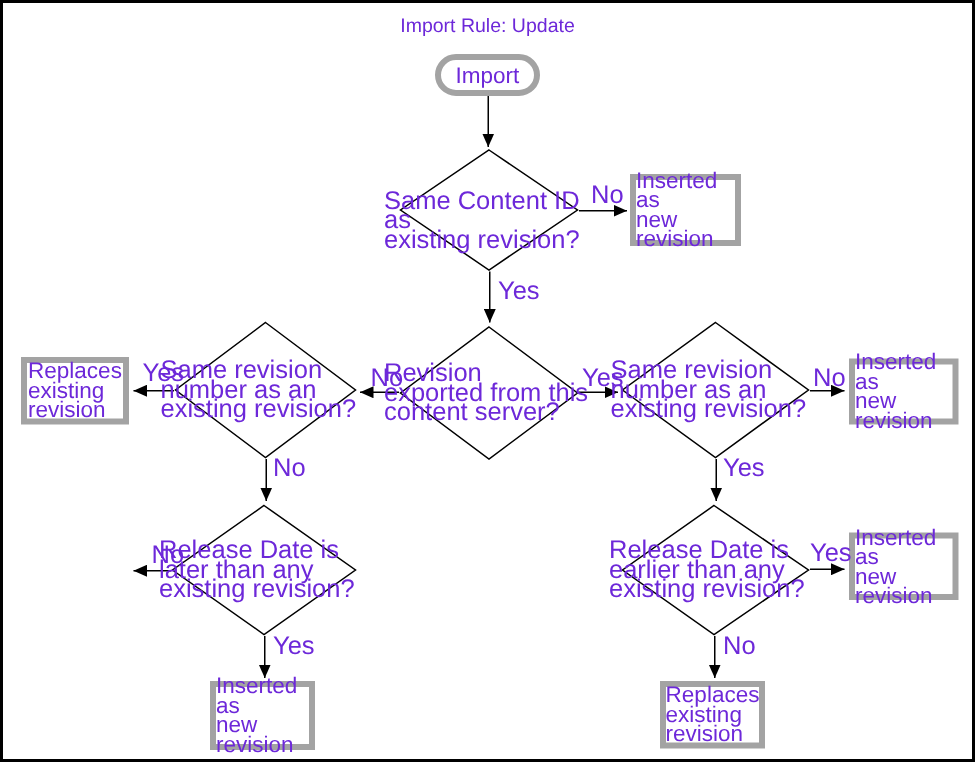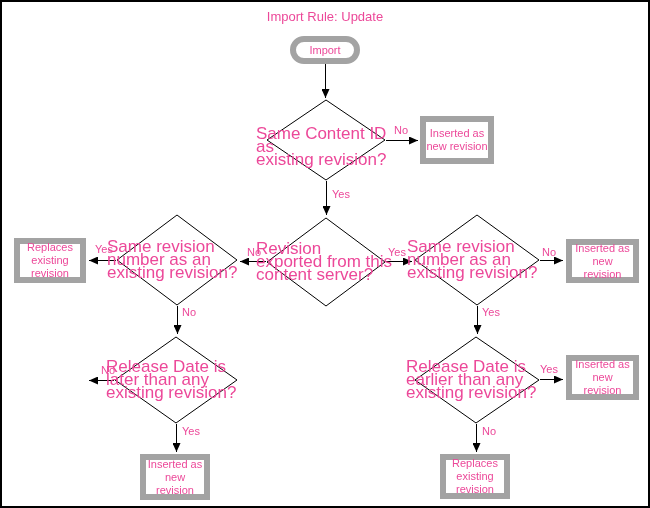--- a/index.html
+++ b/index.html
@@ -3,41 +3,41 @@
 <meta charset="utf-8">
 <style>
   html, body { margin:0; padding:0; background:#fff; }
   .stage {
     position:relative;
     width:650px; height:508px;
     box-sizing:border-box;
     background:#ffffff;
     border:2px solid #000000;
     font-family:"Liberation Sans", sans-serif;
-    color:#ec4899;
+    color:#6d28d9;
     overflow:hidden;
   }
   .title {
     position:absolute; top:7px; left:0; width:100%;
     text-align:center; font-size:13px;
   }
   svg.connectors { position:absolute; top:0; left:0; width:650px; height:508px; }
   .node-text {
     position:absolute; text-align:left;
     white-space:pre-line; font-size:17px; line-height:13px;
   }
   .process {
     position:absolute; box-sizing:border-box;
-    border:6px solid #a3a3a3; background:#fff;
+    border:4px solid #a3a3a3; background:#fff;
     display:flex; align-items:center; justify-content:center;
-    text-align:center; white-space:pre-line;
-    font-size:11px; line-height:13px;
+    white-space:pre-line;
+    font-size:15px; line-height:13px;
   }
   .terminator { border-radius:14px; }
-  .edge-label { position:absolute; font-size:11px; line-height:12px; }
+  .edge-label { position:absolute; font-size:17px; line-height:12px; }
 </style>
 </head>
 <body>
 
 <div class="stage">
 
   <div class="title">Import Rule: Update</div>
 
   <svg class="connectors" viewBox="0 0 650 508" xmlns="http://www.w3.org/2000/svg">
     <defs>

